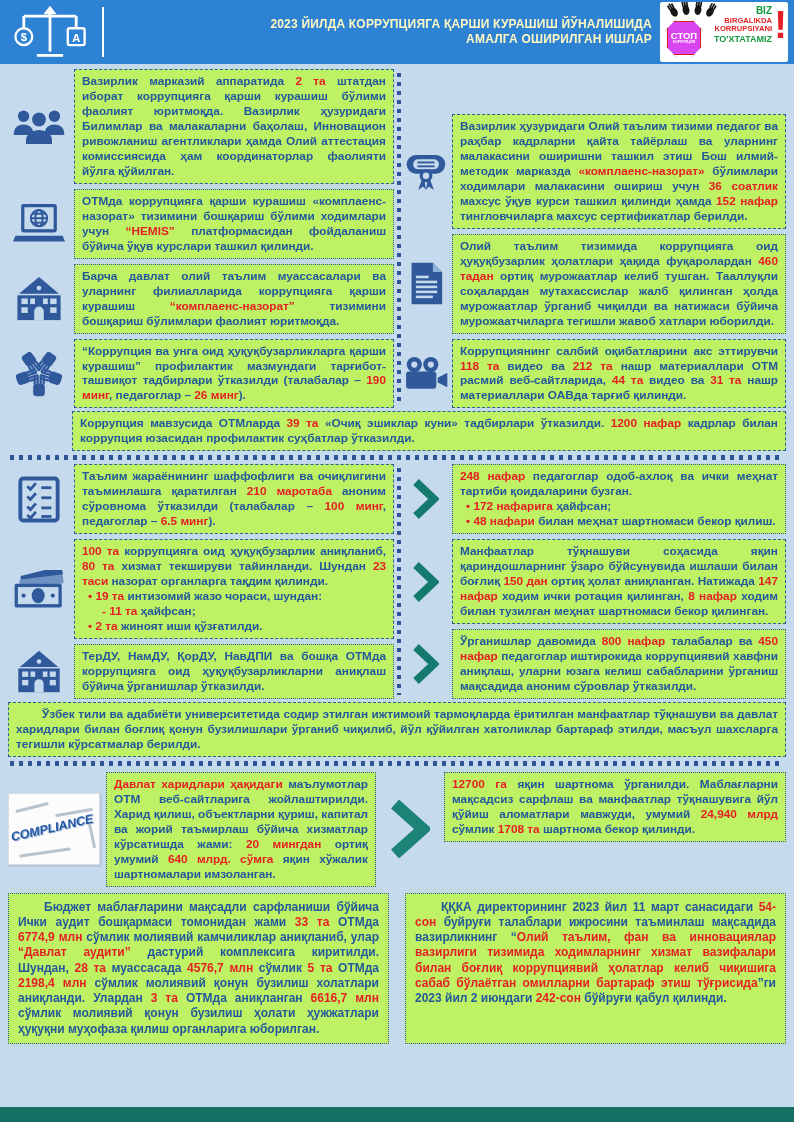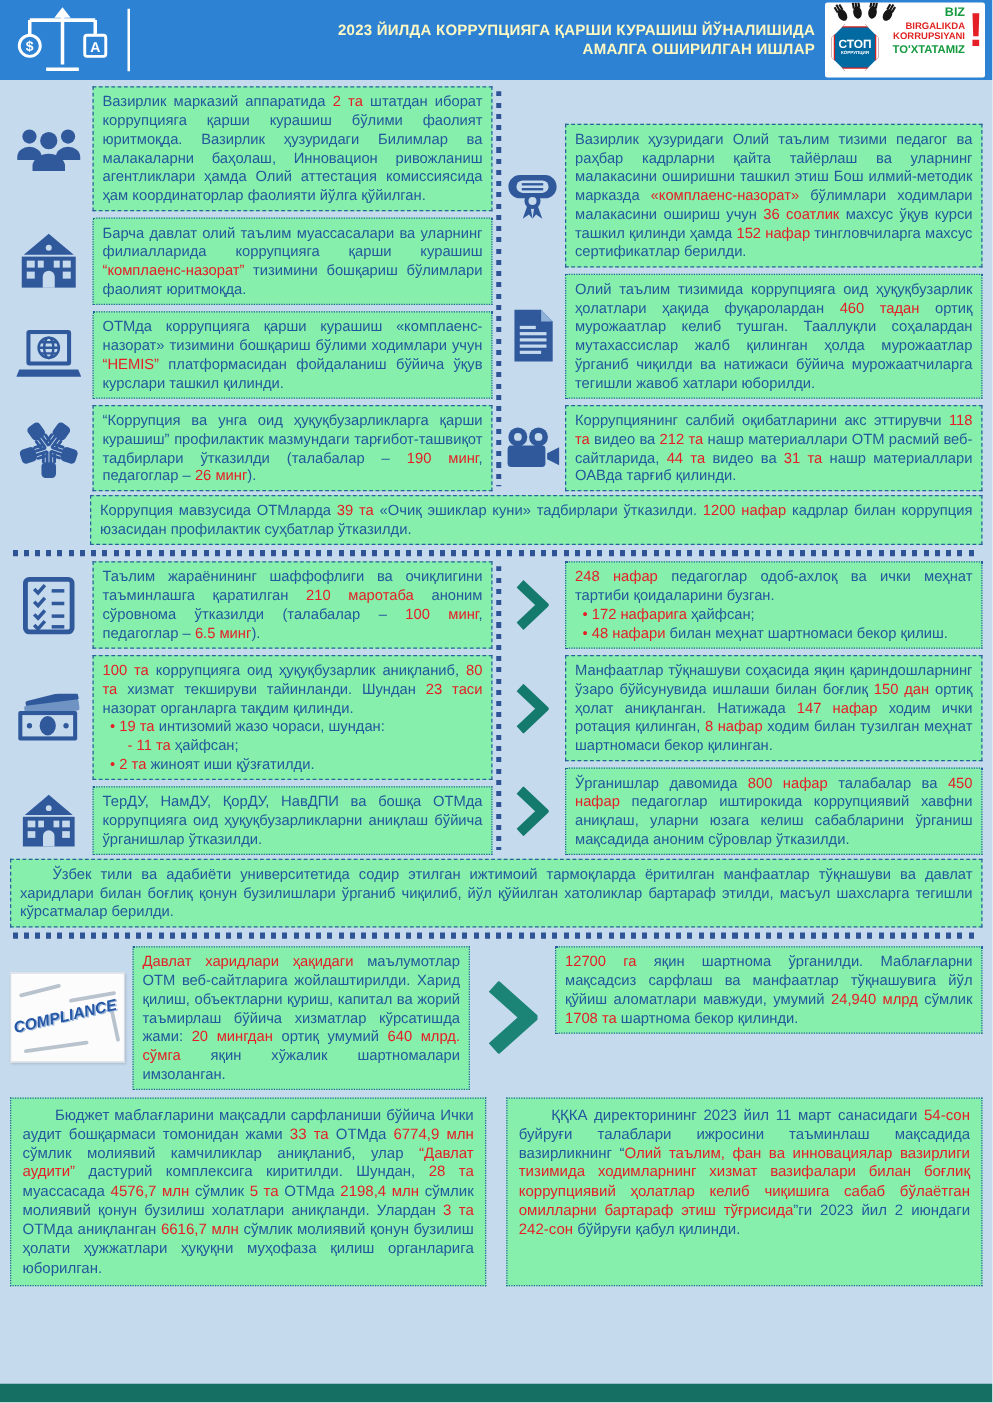--- a/index.html
+++ b/index.html
@@ -4,41 +4,41 @@
 <style>
   *{margin:0;padding:0;box-sizing:border-box}
   html,body{background:#eef2f7}
   .page{width:794px;height:1122px;background:#c6daee;overflow:hidden;display:flex;flex-direction:column;font-family:"Liberation Sans",sans-serif;margin:0 auto;position:relative}
   
   .hdr{flex:none;height:64px;background:#2e82d3;display:flex;align-items:center;padding:0 6px;gap:8px}
   .scales{width:88px;height:58px;flex:none;display:flex;align-items:center;justify-content:center}
   .hsep{width:2px;height:50px;background:#fff;flex:none}
   .title{flex:1;text-align:right;color:#fef9c3;font-weight:bold;font-size:12px;line-height:1.28;letter-spacing:.2px}
   .logo{flex:none;width:128px;height:60px;background:#fff;position:relative;margin:2px 0;overflow:hidden;border-radius:2px}
-  .stop{position:absolute;left:5px;top:17px;width:38px;height:38px;background:#0369a1;clip-path:polygon(30% 0,70% 0,100% 30%,100% 70%,70% 100%,30% 100%,0 70%,0 30%);display:flex;flex-direction:column;align-items:center;justify-content:center;color:#fff;font-weight:bold;box-shadow:inset 0 0 0 2px #fff,inset 0 0 0 3px #d6201f}
+  .stop{position:absolute;left:5px;top:17px;width:38px;height:38px;background:#d946ef;clip-path:polygon(30% 0,70% 0,100% 30%,100% 70%,70% 100%,30% 100%,0 70%,0 30%);display:flex;flex-direction:column;align-items:center;justify-content:center;color:#fff;font-weight:bold;box-shadow:inset 0 0 0 2px #fff,inset 0 0 0 3px #d6201f}
   .stop .s1{font-size:9.5px;line-height:1}
   .stop .s2{font-size:3.6px;line-height:1.4}
   .lhands{position:absolute;left:4px;top:0;width:56px;height:18px}
   .ltxt{position:absolute;left:46px;top:3px;width:66px;text-align:right;font-weight:bold;line-height:1.15}
   .ltxt .g{color:#169a40;display:block;font-size:10px}
   .ltxt .r{color:#e02423;display:block;font-size:7.6px}
   .ltxt .g2{color:#169a40;display:block;font-size:9px}
   .bang{position:absolute;right:1px;top:4px;color:#e41f25;font-size:38px;font-weight:bold;line-height:1}
   
   .content{flex:1 1 auto;padding:5px 8px 0;display:flex;flex-direction:column;gap:3px;overflow:hidden}
   .sec{display:flex;align-items:stretch}
   .colL{width:386px;flex:none;display:flex;flex-direction:column;gap:5px;justify-content:space-between}
   .colR{flex:1;display:flex;flex-direction:column;gap:5px;justify-content:flex-end}
   .lrow,.rrow{display:flex;align-items:center;gap:4px}
   .lic{width:62px;flex:none;display:flex;justify-content:center;align-items:center}
   .ric{width:44px;flex:none;display:flex;justify-content:center;align-items:center}
   .lrow .box,.rrow .box{flex:1}
   .vdots{width:4px;flex:none;margin:4px 3px;background:repeating-linear-gradient(180deg,#2f5496 0 4px,transparent 4px 9px)}
   .hdots{flex:none;height:5px;margin:1px 2px;background:repeating-linear-gradient(90deg,#2f5496 0 4px,transparent 4px 9px)}
-  .box{background:#86efac;border:1.6px dashed #2c5f9e;padding:4px 7px;color:#24589c;font-weight:normal;font-size:11.8px;line-height:1.27;text-align:justify}
+  .box{background:#bef264;border:1.6px dashed #2c5f9e;padding:4px 7px;color:#24589c;font-weight:bold;font-size:11.8px;line-height:1.27;text-align:justify}
   .dot{border-style:dotted}
   .red{color:#e41f25}
   .bl{text-align:left}
   .b1{padding-left:6px}
   .b2{padding-left:20px}
   .band1{margin-left:64px}
   .indent{text-indent:26px}
   
   .s3{display:flex;align-items:flex-start;gap:6px;margin-top:2px}
   .compl{width:92px;height:72px;background:#fcfcfd;border:1px solid #d9dde2;position:relative;flex:none;align-self:center;overflow:hidden;box-shadow:1px 1px 2px rgba(0,0,0,.15)}
@@ -141,53 +141,53 @@
               <circle cx="51" cy="11" r="7"></circle>
                 <path d="M39 31a12 10 0 0 1 24 0v3H39z"></path>
               <circle cx="32" cy="15" r="8.5"></circle>
                 <path d="M16 40a16 12 0 0 1 32 0v5H16z"></path>
             </svg>
           </div>
           <div class="box"><span>Вазирлик марказий аппаратида </span><span class="red">2 та</span><span> штатдан иборат коррупцияга қарши курашиш бўлими фаолият юритмоқда. Вазирлик ҳузуридаги Билимлар ва малакаларни баҳолаш, Инновацион ривожланиш агентликлари ҳамда Олий аттестация комиссиясида ҳам координаторлар фаолияти йўлга қўйилган.</span></div>
         </div>
         <div class="lrow">
           <div class="lic">
+            <svg viewBox="0 0 64 50" width="52" height="41" fill="#30599c">
+              <rect x="10" y="1" width="44" height="35" rx="3"></rect>
+              <rect x="14" y="5" width="36" height="27" fill="#c6daee"></rect>
+              <g stroke="#30599c" stroke-width="2.4" fill="none">
+                <circle cx="32" cy="18.5" r="10"></circle>
+                  <ellipse cx="32" cy="18.5" rx="4.5" ry="10"></ellipse>
+                <line x1="22" y1="18.5" x2="42" y2="18.5"></line>
+                  <line x1="24" y1="13" x2="40" y2="13"></line>
+                  <line x1="24" y1="24" x2="40" y2="24"></line>
+              </g>
+              <path d="M3 40h58l3 7H0z"></path>
+            </svg>
+          </div>
+          <div class="box dot"><span>ОТМда коррупцияга қарши курашиш «комплаенс-назорат» тизимини бошқариш бўлими ходимлари учун </span><span class="red">“HEMIS”</span><span> платформасидан фойдаланиш бўйича ўқув курслари ташкил қилинди.</span></div>
+        </div>
+        <div class="lrow">
+          <div class="lic">
             <svg viewBox="0 0 60 56" width="48" height="45" fill="#30599c">
               <polygon points="30,1 5,22 55,22"></polygon>
                 <circle cx="30" cy="15" r="3" fill="#c6daee"></circle>
               <rect x="3" y="24" width="54" height="31"></rect>
               <g fill="#c6daee">
                 <rect x="8" y="28" width="8" height="7"></rect>
                   <rect x="19" y="28" width="6" height="7"></rect>
                   <rect x="35" y="28" width="6" height="7"></rect>
                   <rect x="44" y="28" width="8" height="7"></rect>
                 <rect x="8" y="39" width="8" height="7"></rect>
                   <rect x="44" y="39" width="8" height="7"></rect>
                 <path d="M24 55v-11a6 6 0 0 1 12 0v11z"></path>
               </g>
             </svg>
           </div>
           <div class="box dot"><span>Барча давлат олий таълим муассасалари ва уларнинг филиалларида коррупцияга қарши курашиш </span><span class="red">“комплаенс-назорат”</span><span> тизимини бошқариш бўлимлари фаолият юритмоқда.</span></div>
-        </div>
-        <div class="lrow">
-          <div class="lic">
-            <svg viewBox="0 0 64 50" width="52" height="41" fill="#30599c">
-              <rect x="10" y="1" width="44" height="35" rx="3"></rect>
-              <rect x="14" y="5" width="36" height="27" fill="#c6daee"></rect>
-              <g stroke="#30599c" stroke-width="2.4" fill="none">
-                <circle cx="32" cy="18.5" r="10"></circle>
-                  <ellipse cx="32" cy="18.5" rx="4.5" ry="10"></ellipse>
-                <line x1="22" y1="18.5" x2="42" y2="18.5"></line>
-                  <line x1="24" y1="13" x2="40" y2="13"></line>
-                  <line x1="24" y1="24" x2="40" y2="24"></line>
-              </g>
-              <path d="M3 40h58l3 7H0z"></path>
-            </svg>
-          </div>
-          <div class="box dot"><span>ОТМда коррупцияга қарши курашиш «комплаенс-назорат» тизимини бошқариш бўлими ходимлари учун </span><span class="red">“HEMIS”</span><span> платформасидан фойдаланиш бўйича ўқув курслари ташкил қилинди.</span></div>
         </div>
         <div class="lrow">
           <div class="lic">
             <svg viewBox="-30 -30 60 60" width="50" height="50" fill="#30599c">
               <defs>
                 <g id="hnd">
                     <rect x="-7" y="1" width="14" height="15" rx="4"></rect>
                     <rect x="-6.6" y="-8" width="2.8" height="10" rx="1.4"></rect>
                     <rect x="-3" y="-10" width="2.8" height="12" rx="1.4"></rect>
                     <rect x="0.6" y="-10" width="2.8" height="12" rx="1.4"></rect>

